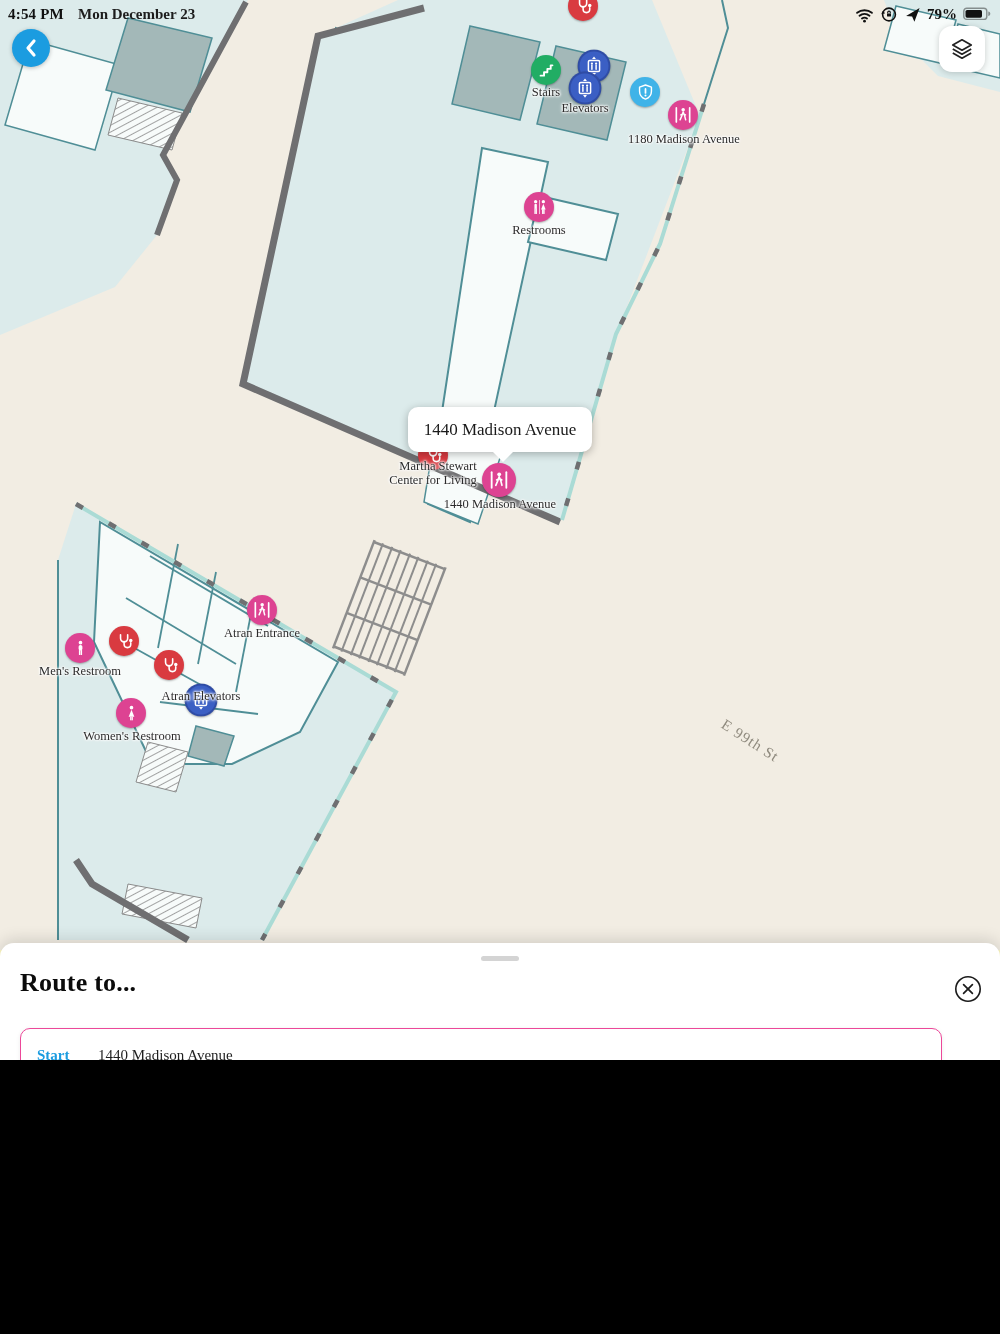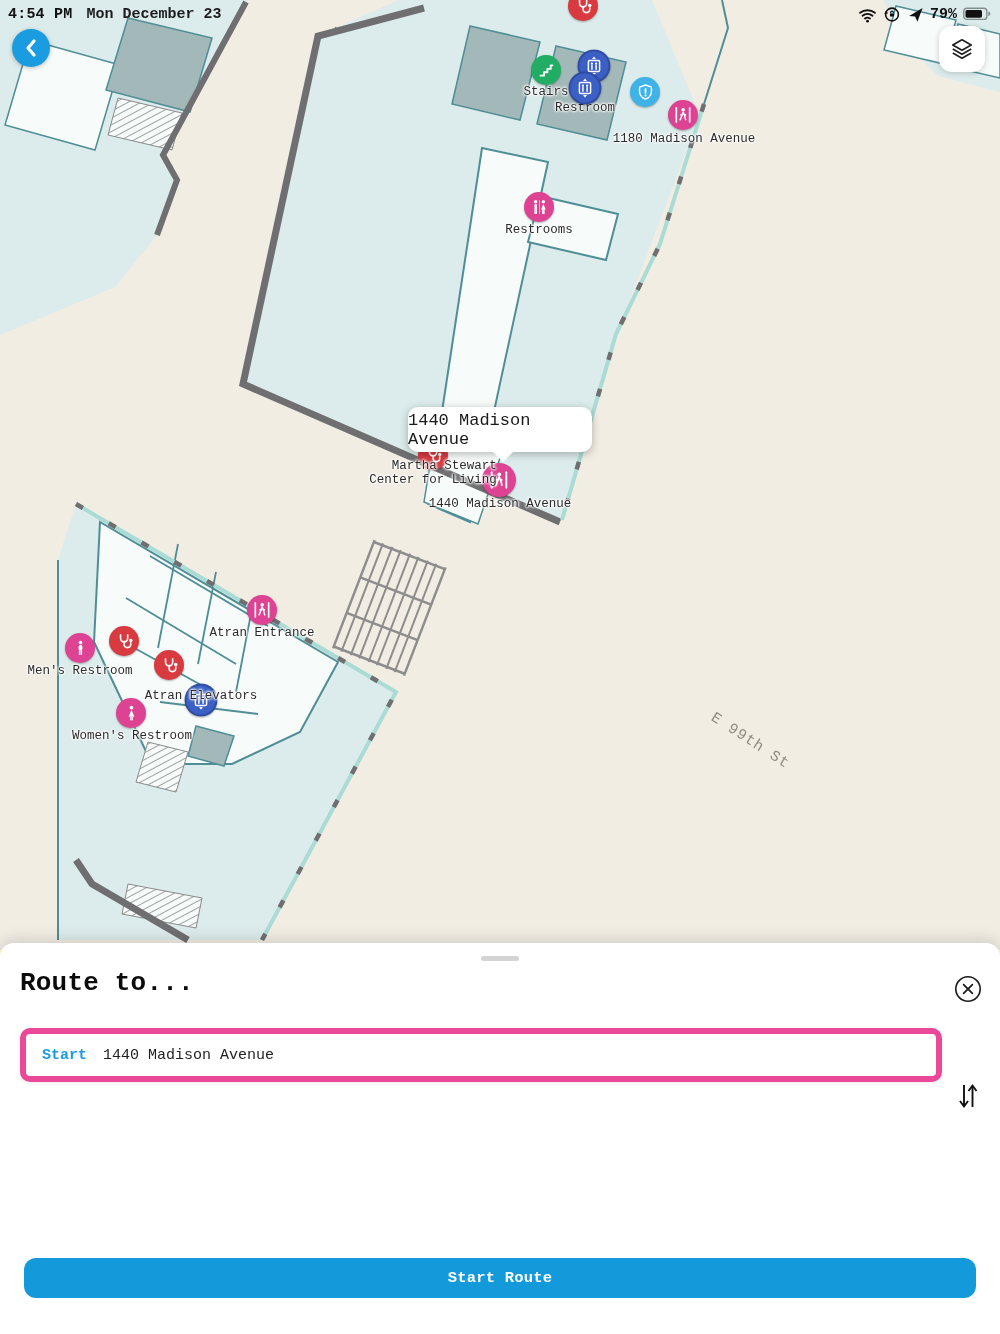--- a/index.html
+++ b/index.html
@@ -1,17 +1,17 @@
 <!DOCTYPE html>
 <html><head>
 <meta charset="utf-8">
 <style>
   html,body{margin:0;padding:0;background:#000;}
-  #app{position:relative;width:1000px;height:1334px;overflow:hidden;background:#fef9c3;
-       font-family:Liberation Mono, monospace;-webkit-font-smoothing:antialiased;}
+  #app{position:relative;width:1000px;height:1060px;overflow:hidden;background:#fef9c3;
+       font-family:Liberation Serif, serif;-webkit-font-smoothing:antialiased;}
   svg{display:block}
   
   #statusbar{position:absolute;top:0;left:0;right:0;height:26px;z-index:40;
              display:flex;align-items:center;justify-content:space-between;padding:2px 8px 0 8px;box-sizing:border-box;}
   .sb-left{display:flex;gap:14px;align-items:center;color:#111;font-size:15px;}
   .sb-time{font-weight:700;letter-spacing:.2px}
   .sb-date{font-weight:600;color:#1c1c1c}
   .sb-right{display:flex;gap:6px;align-items:center;color:#111;font-size:15px;font-weight:600}
   
   #back-btn{position:absolute;left:12px;top:29px;width:38px;height:38px;border-radius:50%;
@@ -38,21 +38,21 @@
            border-top-color:#fff;border-bottom:none}
   
   #street-label{position:absolute;left:750px;top:741px;transform:translate(-50%,-50%) rotate(33deg);
            color:#8f8a7e;font-size:15px;letter-spacing:1px;z-index:5}
   
   #sheet{position:absolute;left:0;top:943px;width:1000px;height:391px;background:#fff;
          border-radius:14px 14px 0 0;box-shadow:0 -3px 16px rgba(0,0,0,.14);z-index:50}
   #handle{position:absolute;left:481px;top:13px;width:38px;height:5px;border-radius:3px;background:#d4d4d4;cursor:grab}
   #sheet-title{position:absolute;left:20px;top:968px;font-size:26px;font-weight:800;color:#0b0b0b;letter-spacing:.2px;z-index:51}
   #close-btn{position:absolute;left:954px;top:975px;width:28px;height:28px;z-index:51;cursor:pointer}
-  .field{position:absolute;left:20px;width:922px;height:54px;background:#fff;border:6px solid #ec4899;border-radius:10px;
+  .field{position:absolute;left:20px;width:922px;height:54px;background:#fff;border:1px solid #ec4899;border-radius:10px;
          box-shadow:0 1px 5px rgba(0,0,0,.07);display:flex;align-items:center;z-index:51;cursor:pointer;box-sizing:border-box}
   #start-field{top:1028px}
   #end-field{top:1108px}
   .field .flabel{width:46px;margin-left:16px;font-size:15px;font-weight:700;color:#1b9ce0}
   .field .fvalue{margin-left:15px;font-size:15px;color:#1f1f1f}
   #swap-btn{position:absolute;left:955px;top:1081px;width:26px;height:30px;z-index:51;cursor:pointer}
   #acc-row{position:absolute;left:0;top:1188px;width:1000px;height:44px;z-index:51}
   #acc-icon{position:absolute;left:22px;top:8px;width:24px;height:26px}
   #acc-label{position:absolute;left:53px;top:13px;font-size:15px;color:#171717}
   #acc-toggle{position:absolute;left:899px;top:6px;width:52px;height:32px;border-radius:16px;background:#1b9ce0;cursor:pointer}
@@ -309,21 +309,21 @@
         <use href="#i-elev"></use>
       </svg>
     </div>
   <div class="marker m-pink" style="left:131px;top:713px">
       <svg width="19" height="19">
         <use href="#i-woman"></use>
       </svg>
     </div>
 
   <div class="mlabel" style="left:546px;top:92px">Stairs</div>
-  <div class="mlabel" style="left:585px;top:108px">Restroom</div>
+  <div class="mlabel" style="left:585px;top:108px">Elevators</div>
   <div class="mlabel" style="left:684px;top:139px">1180 Madison Avenue</div>
   <div class="mlabel" style="left:539px;top:230px">Restrooms</div>
   <div class="mlabel" style="left:433px;top:473px">
     <div>Martha Stewart</div>
     <div>Center for Living</div>
   </div>
   <div class="mlabel" style="left:500px;top:504px">1440 Madison Avenue</div>
   <div class="mlabel" style="left:262px;top:633px">Atran Entrance</div>
   <div class="mlabel" style="left:80px;top:671px">Men's Restroom</div>
   <div class="mlabel" style="left:201px;top:696px">Atran Elevators</div>

